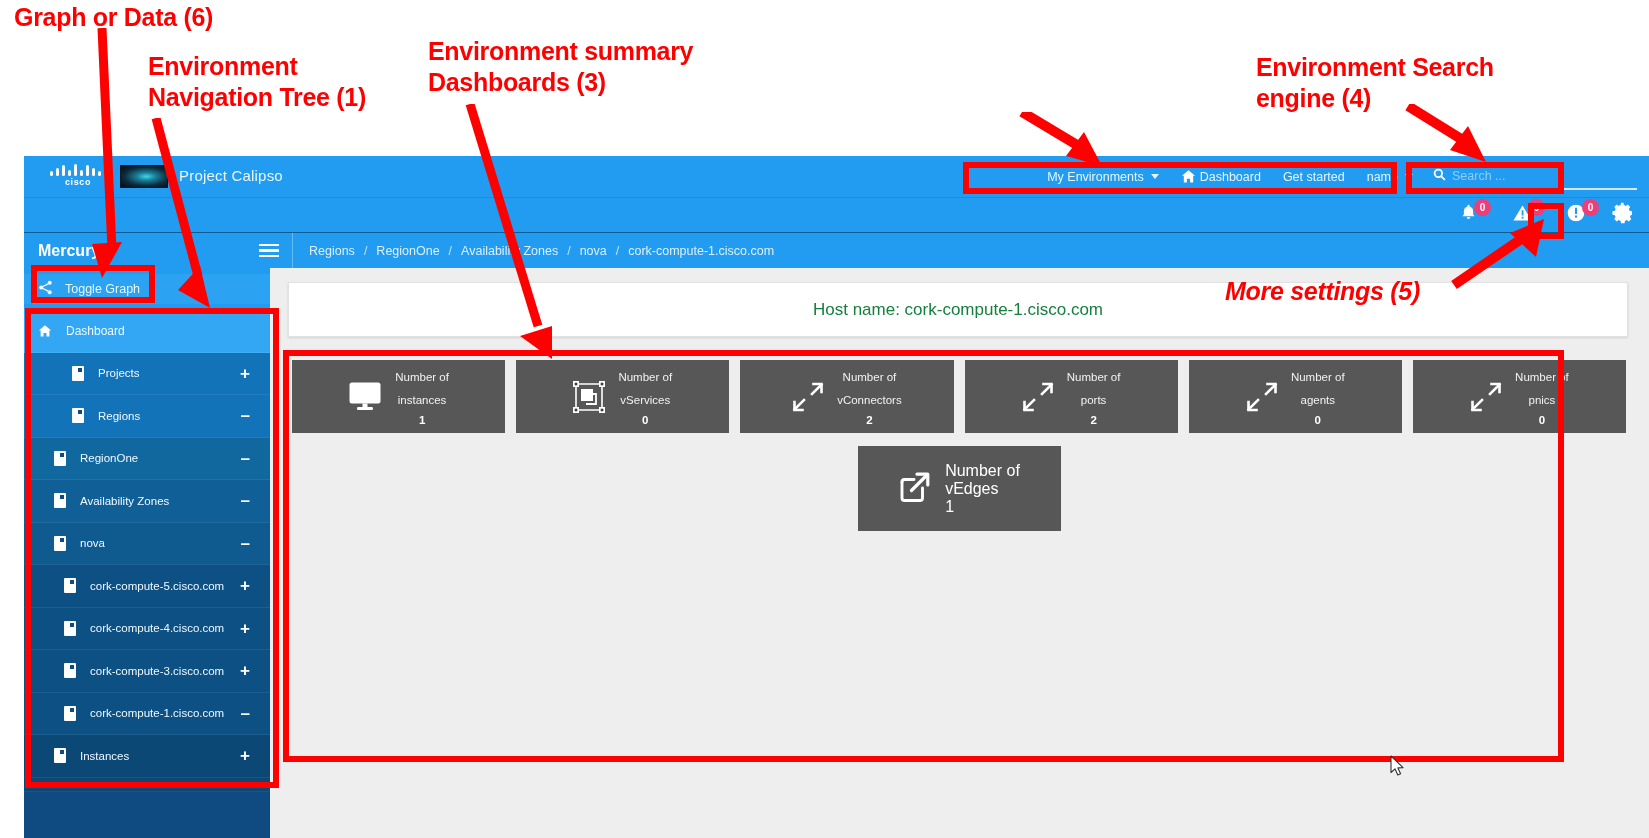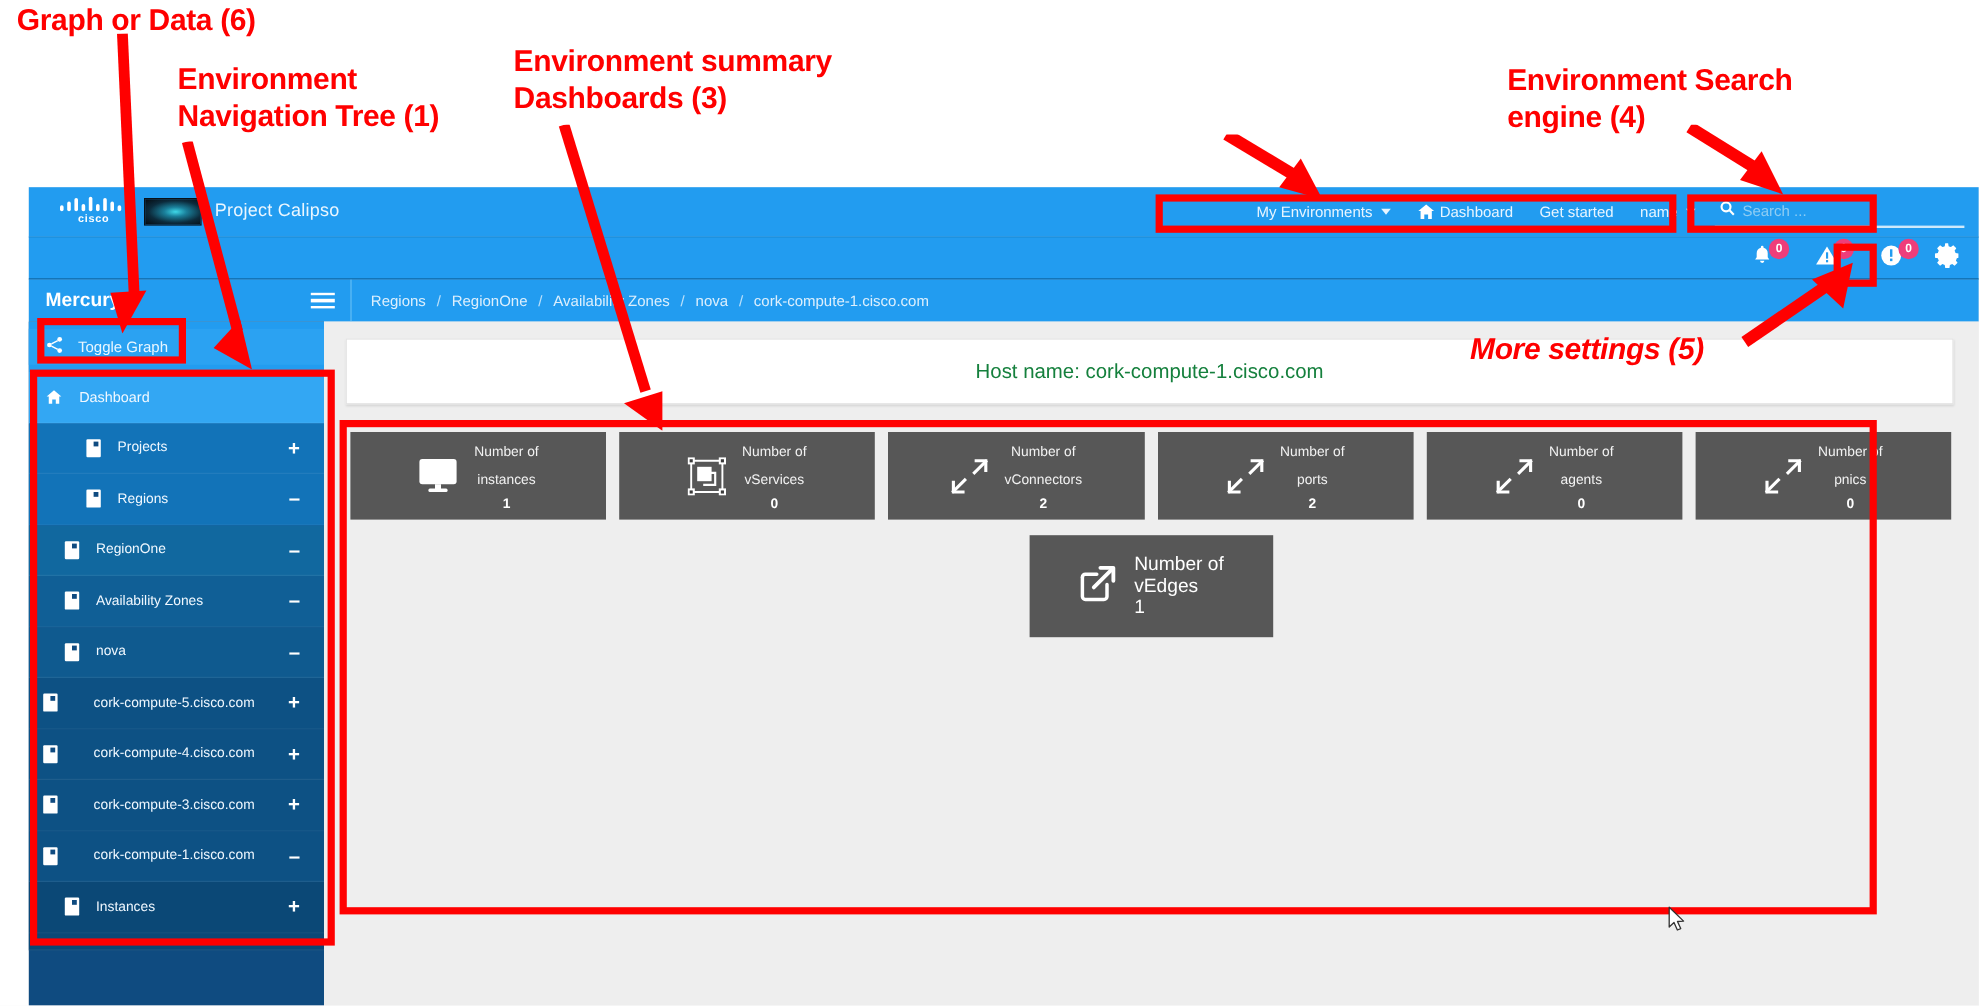--- a/index.html
+++ b/index.html
@@ -99,21 +99,21 @@
   }
   .nav-item .ic { margin-right: 14px; display: flex; align-items: center; }
   .nav-item .plusminus {
     position: absolute; right: 20px; color: #fff; font-size: 17px; font-weight: bold; line-height: 1;
   }
   .nav-item.lvl0 { background: #33a7f3; padding-left: 14px; font-size: 12px; }
   .nav-item.lvl1 { background: #1273b8; padding-left: 48px; }
   .nav-item.lvl2 { background: #11689f; padding-left: 30px; }
   .nav-item.lvl3 { background: #105f96; padding-left: 30px; }
   .nav-item.lvl4 { background: #0f5a8f; padding-left: 30px; }
-  .nav-item.lvl5 { background: #0d5184; padding-left: 12px; gap: 16px; }
+  .nav-item.lvl5 { background: #0d5184; padding-left: 40px; }
   .nav-item.lvl6 { background: #0b4876; padding-left: 30px; }
   .doc-ico { width: 12px; height: 15px; background: #fff; position: relative; border-radius: 1px; }
   .doc-ico::after { content:""; position:absolute; right:2px; top:2px; width:4px; height:4px; background:#0f4b80; }
 
   
   .content { position: absolute; left: 246px; top: 112px; width: 1379px; height: 570px; background: #eeeeee; }
   .hostbanner {
     position: absolute; left: 18px; top: 14px; width: 1340px; height: 55px; background: #fff;
     border: 1px solid #e2e2e2; box-shadow: 0 1px 2px rgba(0,0,0,.12);
     display: flex; align-items: center; justify-content: center;

